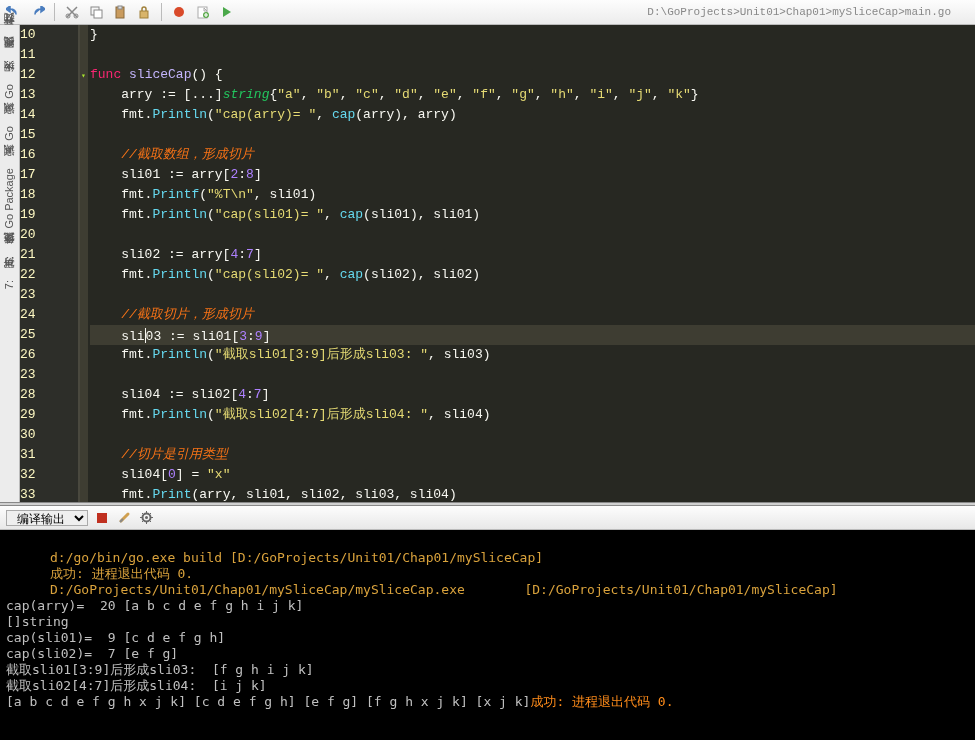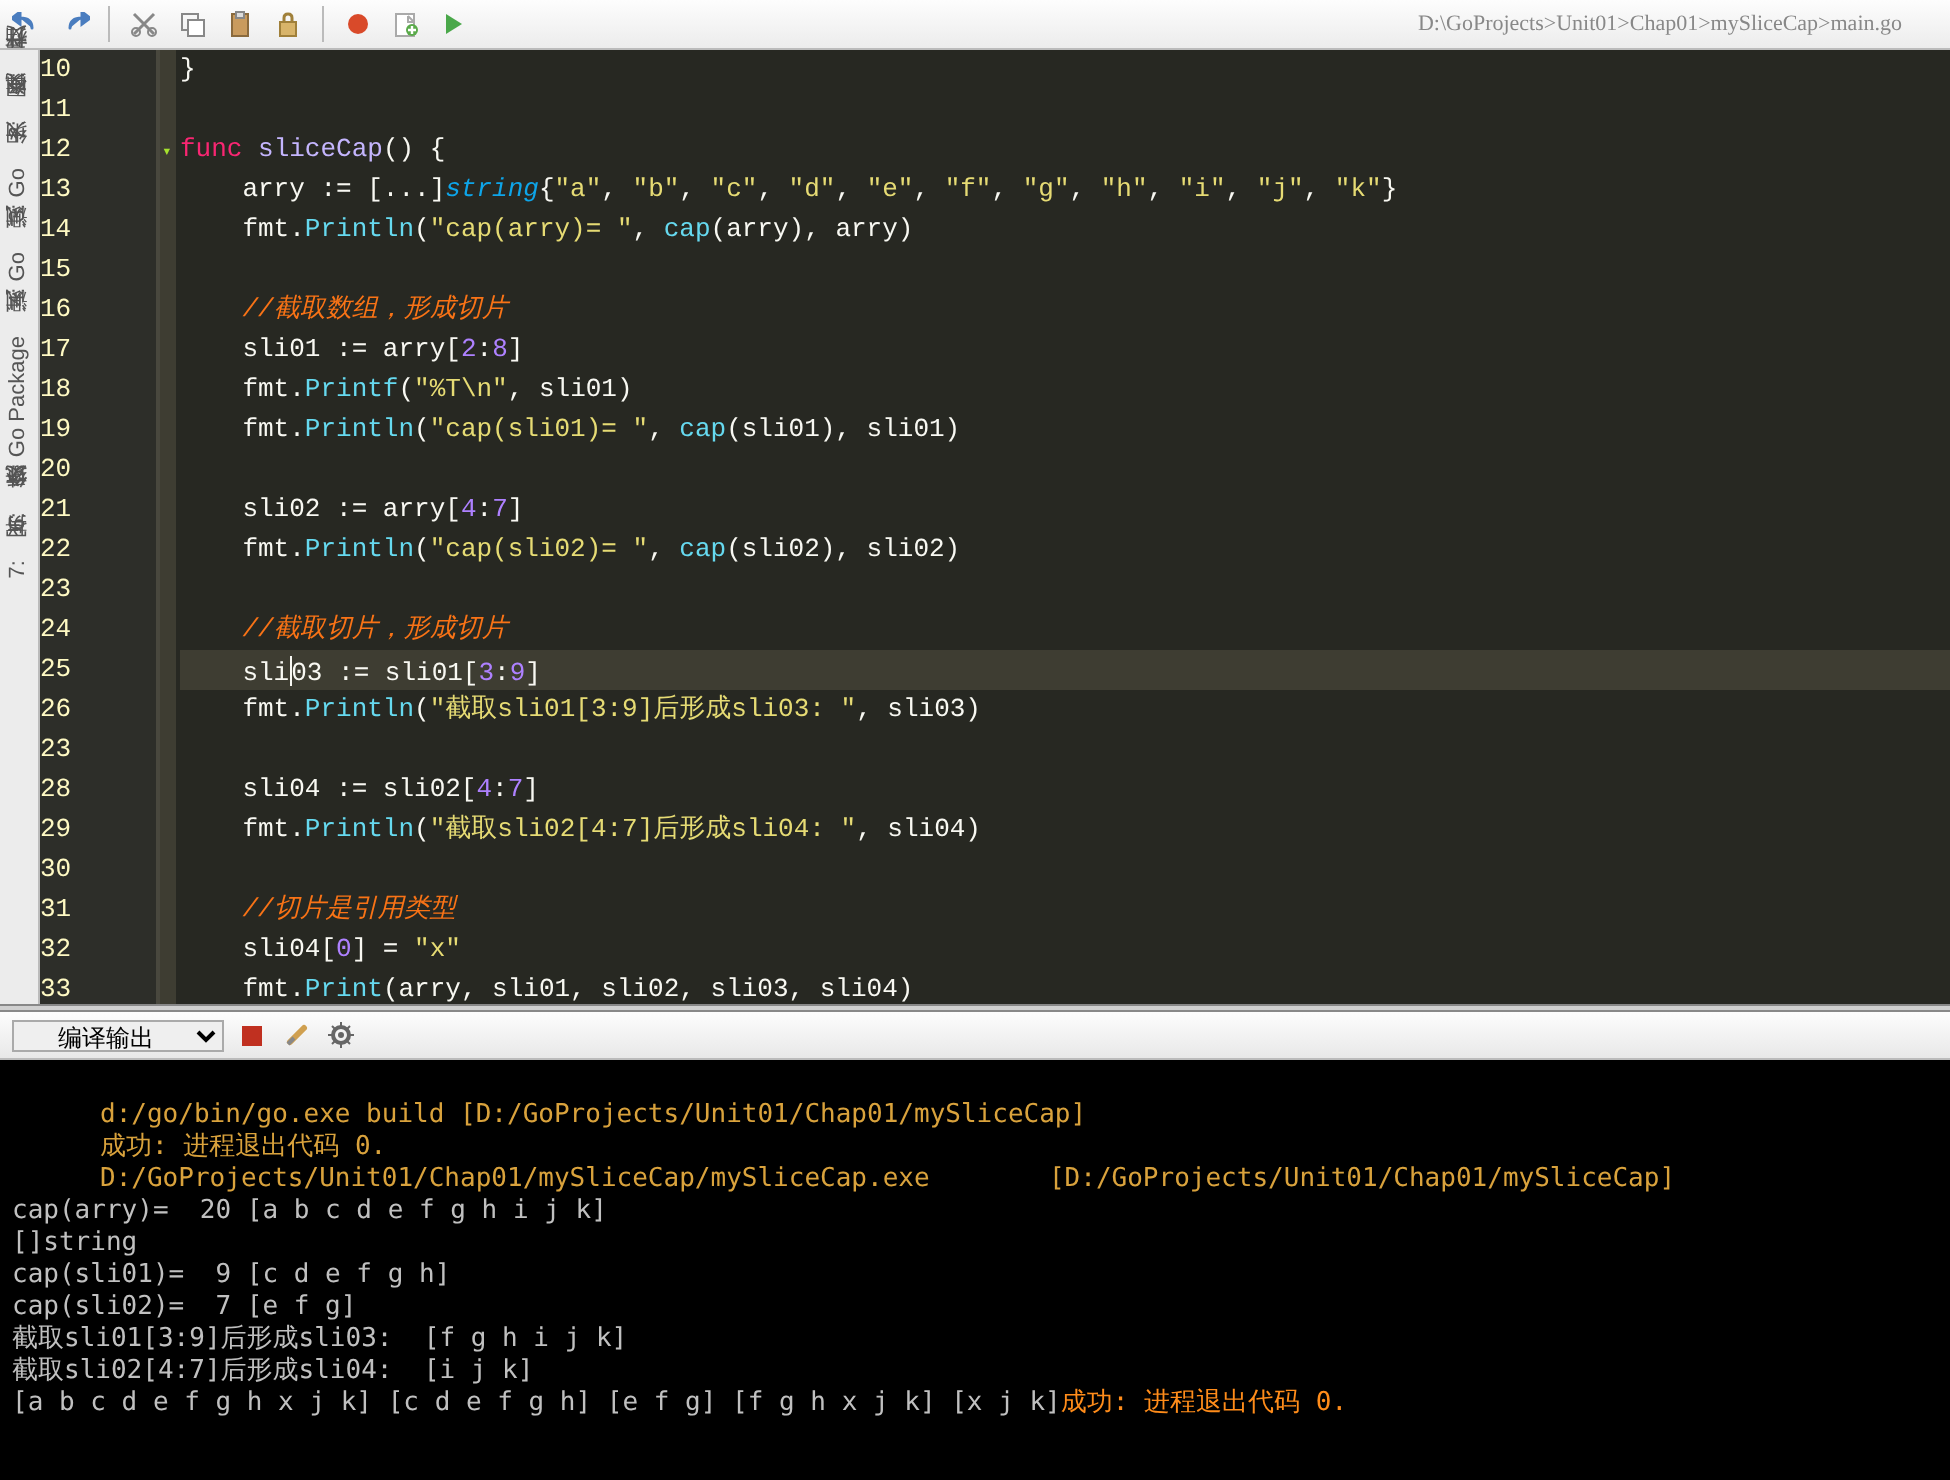--- a/index.html
+++ b/index.html
@@ -1,41 +1,41 @@
 <!DOCTYPE html>
 <html><head>
 <meta charset="utf-8">
 <style>
 * { margin: 0; padding: 0; box-sizing: border-box; }
 body { font-family: "Consolas", "Courier New", monospace; font-size: 13px; background: #f0f0f0; width: 975px; height: 740px; overflow: hidden; display: flex; flex-direction: column; }
 .toolbar { height: 25px; background: linear-gradient(#fdfdfd, #ececec); border-bottom: 1px solid #bbb; display: flex; align-items: center; padding: 0 4px; gap: 6px; }
 .tool-btn { width: 18px; height: 18px; display: flex; align-items: center; justify-content: center; cursor: pointer; }
 .tool-btn svg { display: block; }
 .sep { width: 1px; height: 18px; background: #bbb; margin: 0 2px; }
-.path-text { margin-left: auto; margin-right: 20px; color: #888; font-size: 11px; font-family: Liberation Serif, serif; padding-left: 44px; }
+.path-text { margin-left: auto; margin-right: 20px; color: #888; font-size: 11px; font-family: Liberation Mono, monospace; padding-left: 44px; }
 .main-area { flex: 1; display: flex; min-height: 0; }
 .side-strip { width: 20px; background: #ececec; border-right: 1px solid #bbb; display: flex; flex-direction: column; align-items: center; font-size: 11px; color: #555; padding-top: 4px; gap: 4px; font-family: "SimSun", sans-serif; }
 .side-tab { writing-mode: vertical-rl; transform: rotate(180deg); padding: 4px 2px; cursor: pointer; white-space: nowrap; }
 .editor { flex: 1; background: #272822; color: #f8f8f2; overflow: hidden; position: relative; }
 .gutter { position: absolute; left: 0; top: 0; width: 60px; background: #2d2e29; text-align: left; color: #fef9c3; padding-right: 10px; line-height: 20px; border-right: 2px solid #49483e; }
 .fold-col { position: absolute; left: 60px; top: 0; width: 8px; bottom: 0; background: #3e3d32; }
 .fold-mark { position: absolute; left: 1px; width: 6px; height: 6px; color: #a6e22e; font-size: 8px; }
 .code-col { margin-left: 70px; line-height: 20px; white-space: pre; }
 .ln { height: 20px; }
 .ln.cur { background: #3e3d32; }
 .s-kw { color: #f92672; }
-.s-type { color: #0ea5e9; font-style: italic; }
+.s-type { color: #22c55e; font-style: italic; }
 .s-name { color: #c4b5fd; }
 .s-str { color: #e6db74; }
 .s-num { color: #ae81ff; }
 .s-cmt { color: #f97316; font-style: italic; }
 .s-fn { color: #66d9ef; }
 .splitter { height: 4px; background: #d0d0d0; border-top: 1px solid #888; border-bottom: 1px solid #888; cursor: row-resize; }
 .out-titlebar { height: 24px; background: linear-gradient(#fdfdfd, #e8e8e8); border-bottom: 1px solid #bbb; display: flex; align-items: center; padding: 0 6px; gap: 6px; font-family: "SimSun", sans-serif; font-size: 12px; }
-.out-select { font-size: 12px; border: 1px solid #aaa; height: 16px; padding: 0 18px; }
+.out-select { font-size: 12px; border: 1px solid #aaa; height: 16px; padding: 0 6px; }
 .out-btn { width: 16px; height: 16px; display: flex; align-items: center; justify-content: center; cursor: pointer; }
 .output { flex: 0 0 210px; background: #000; color: #c0c0c0; font-family: "Consolas", "SimSun", monospace; font-size: 13px; line-height: 16px; padding: 4px 6px; overflow: hidden; white-space: pre; }
 .out-y { color: #d9a23c; margin-left: 44px; }
 .out-o { color: #ff8c1a; }
 .caret { display:inline-block; width:1px; height:15px; background:#f8f8f2; position:relative; top:3px; }
 </style>
 </head>
 <body>
 
 <div class="toolbar">

